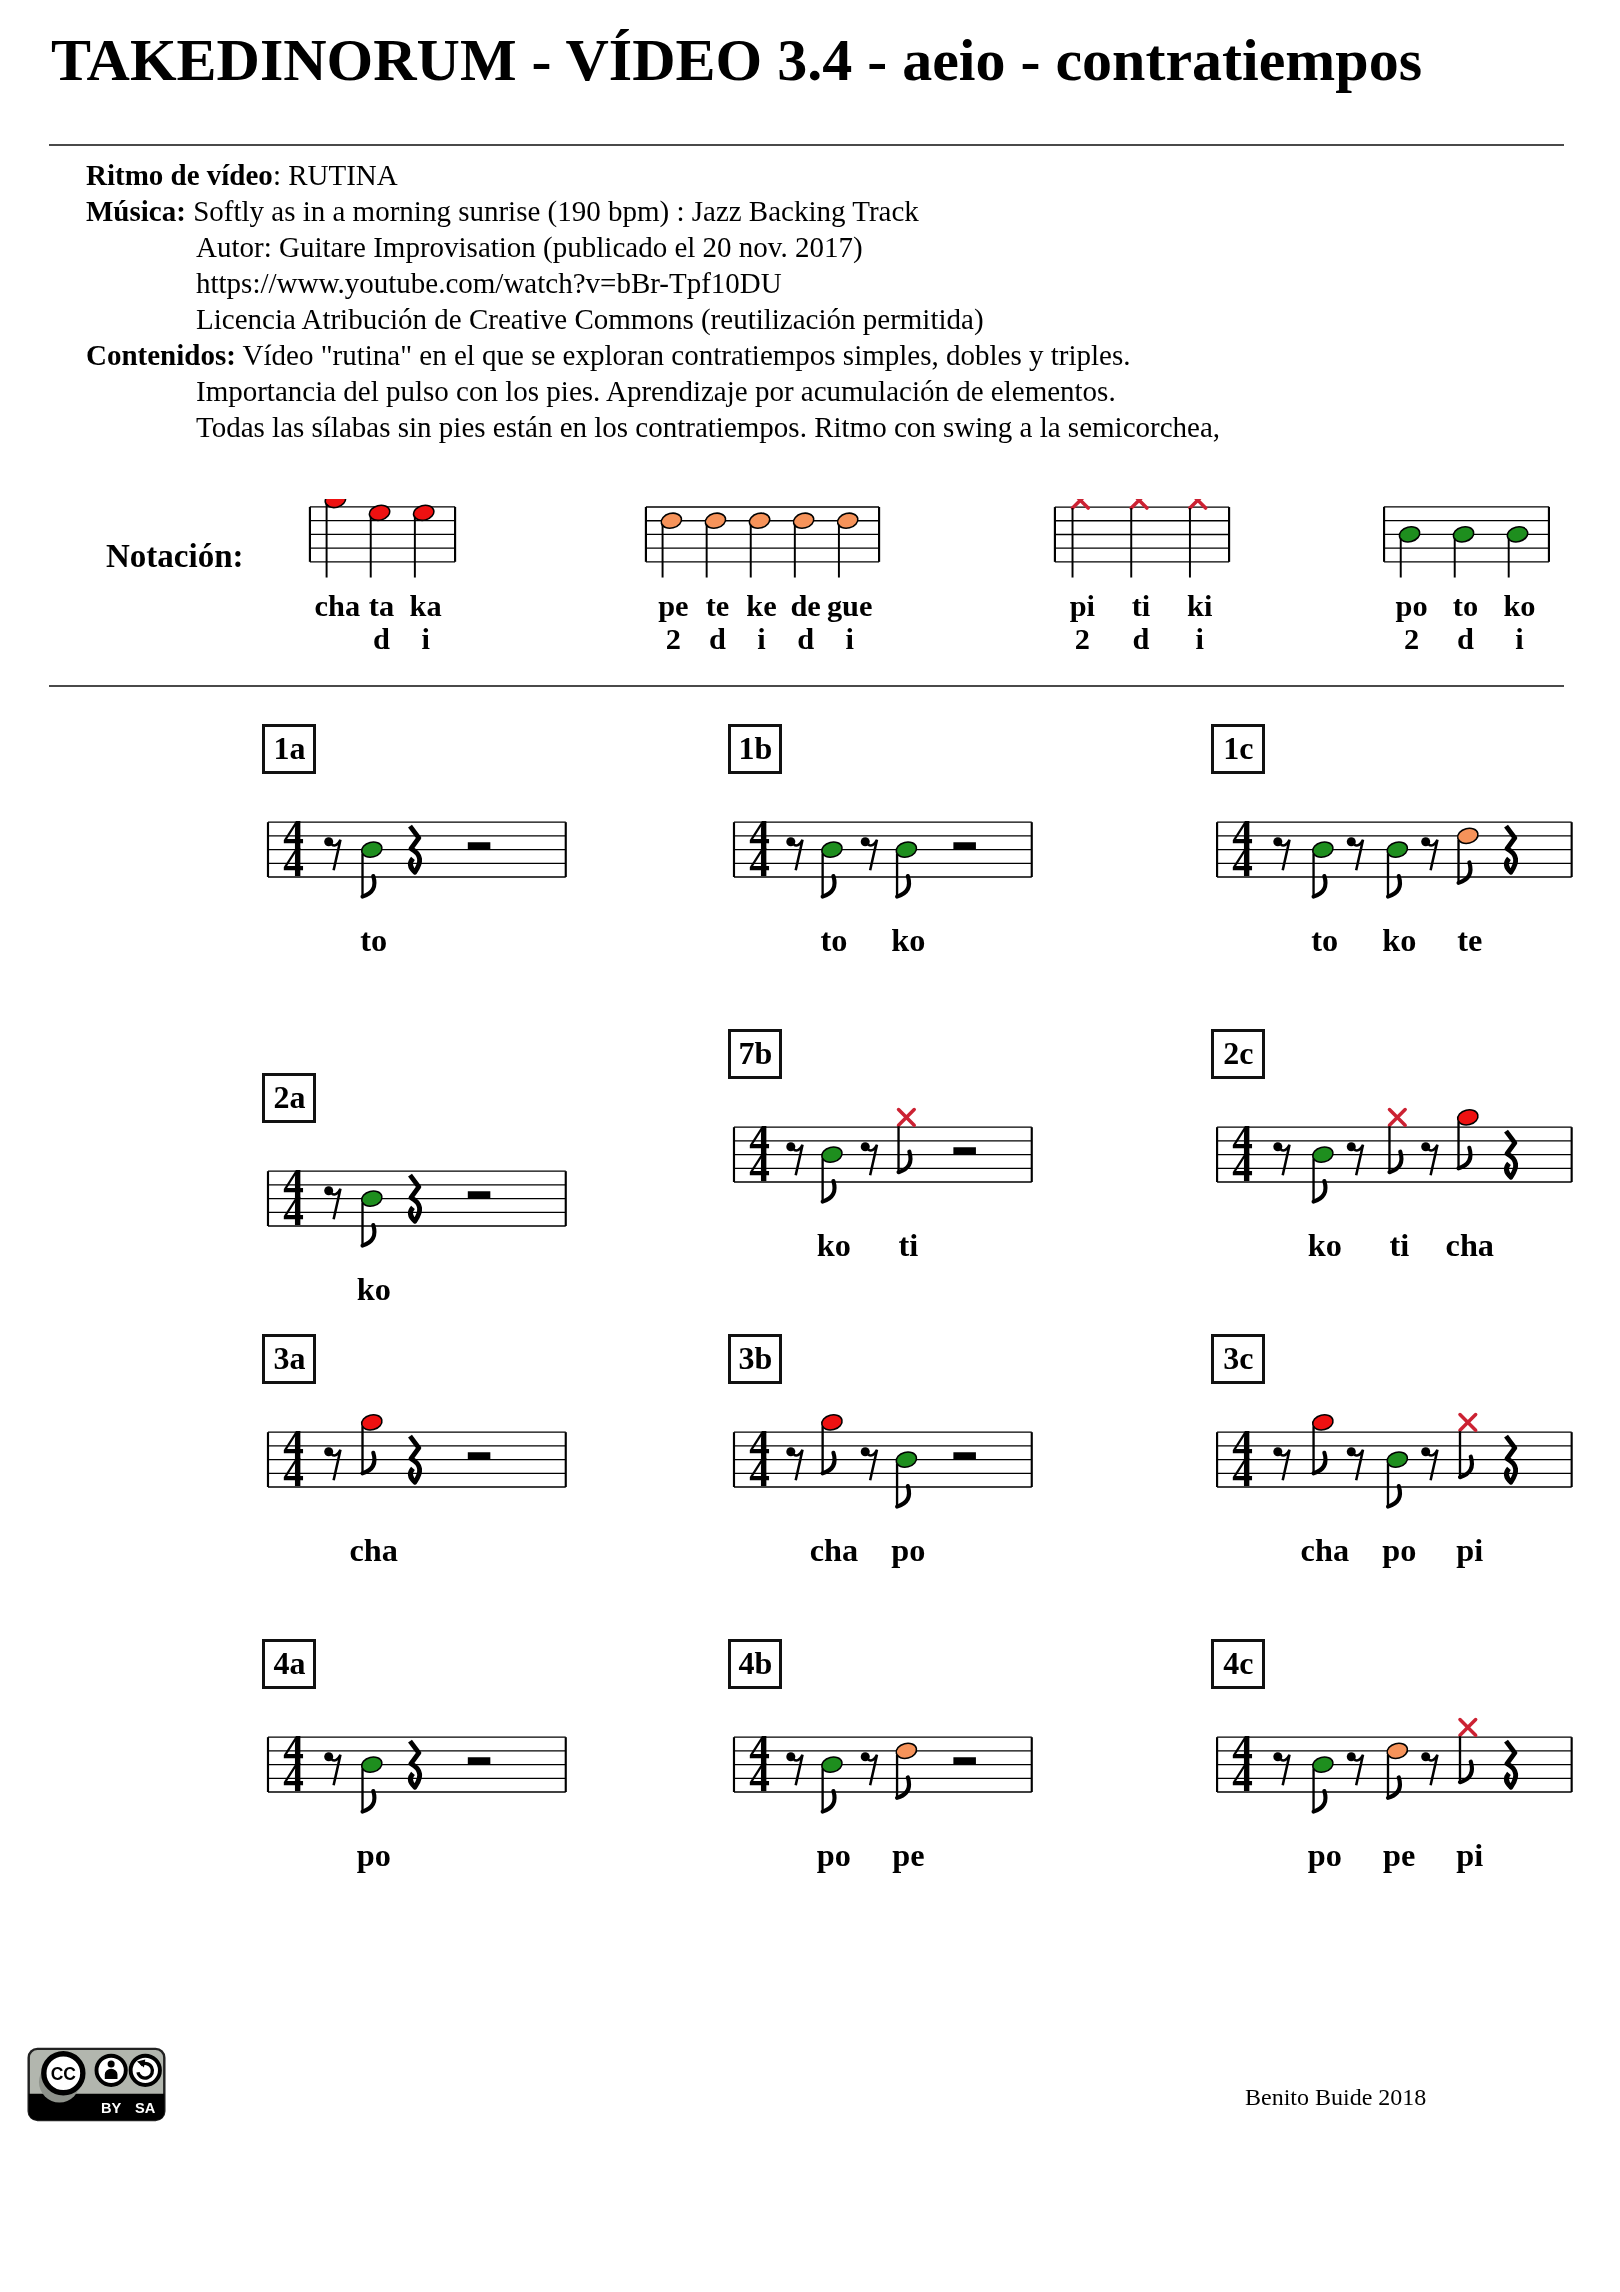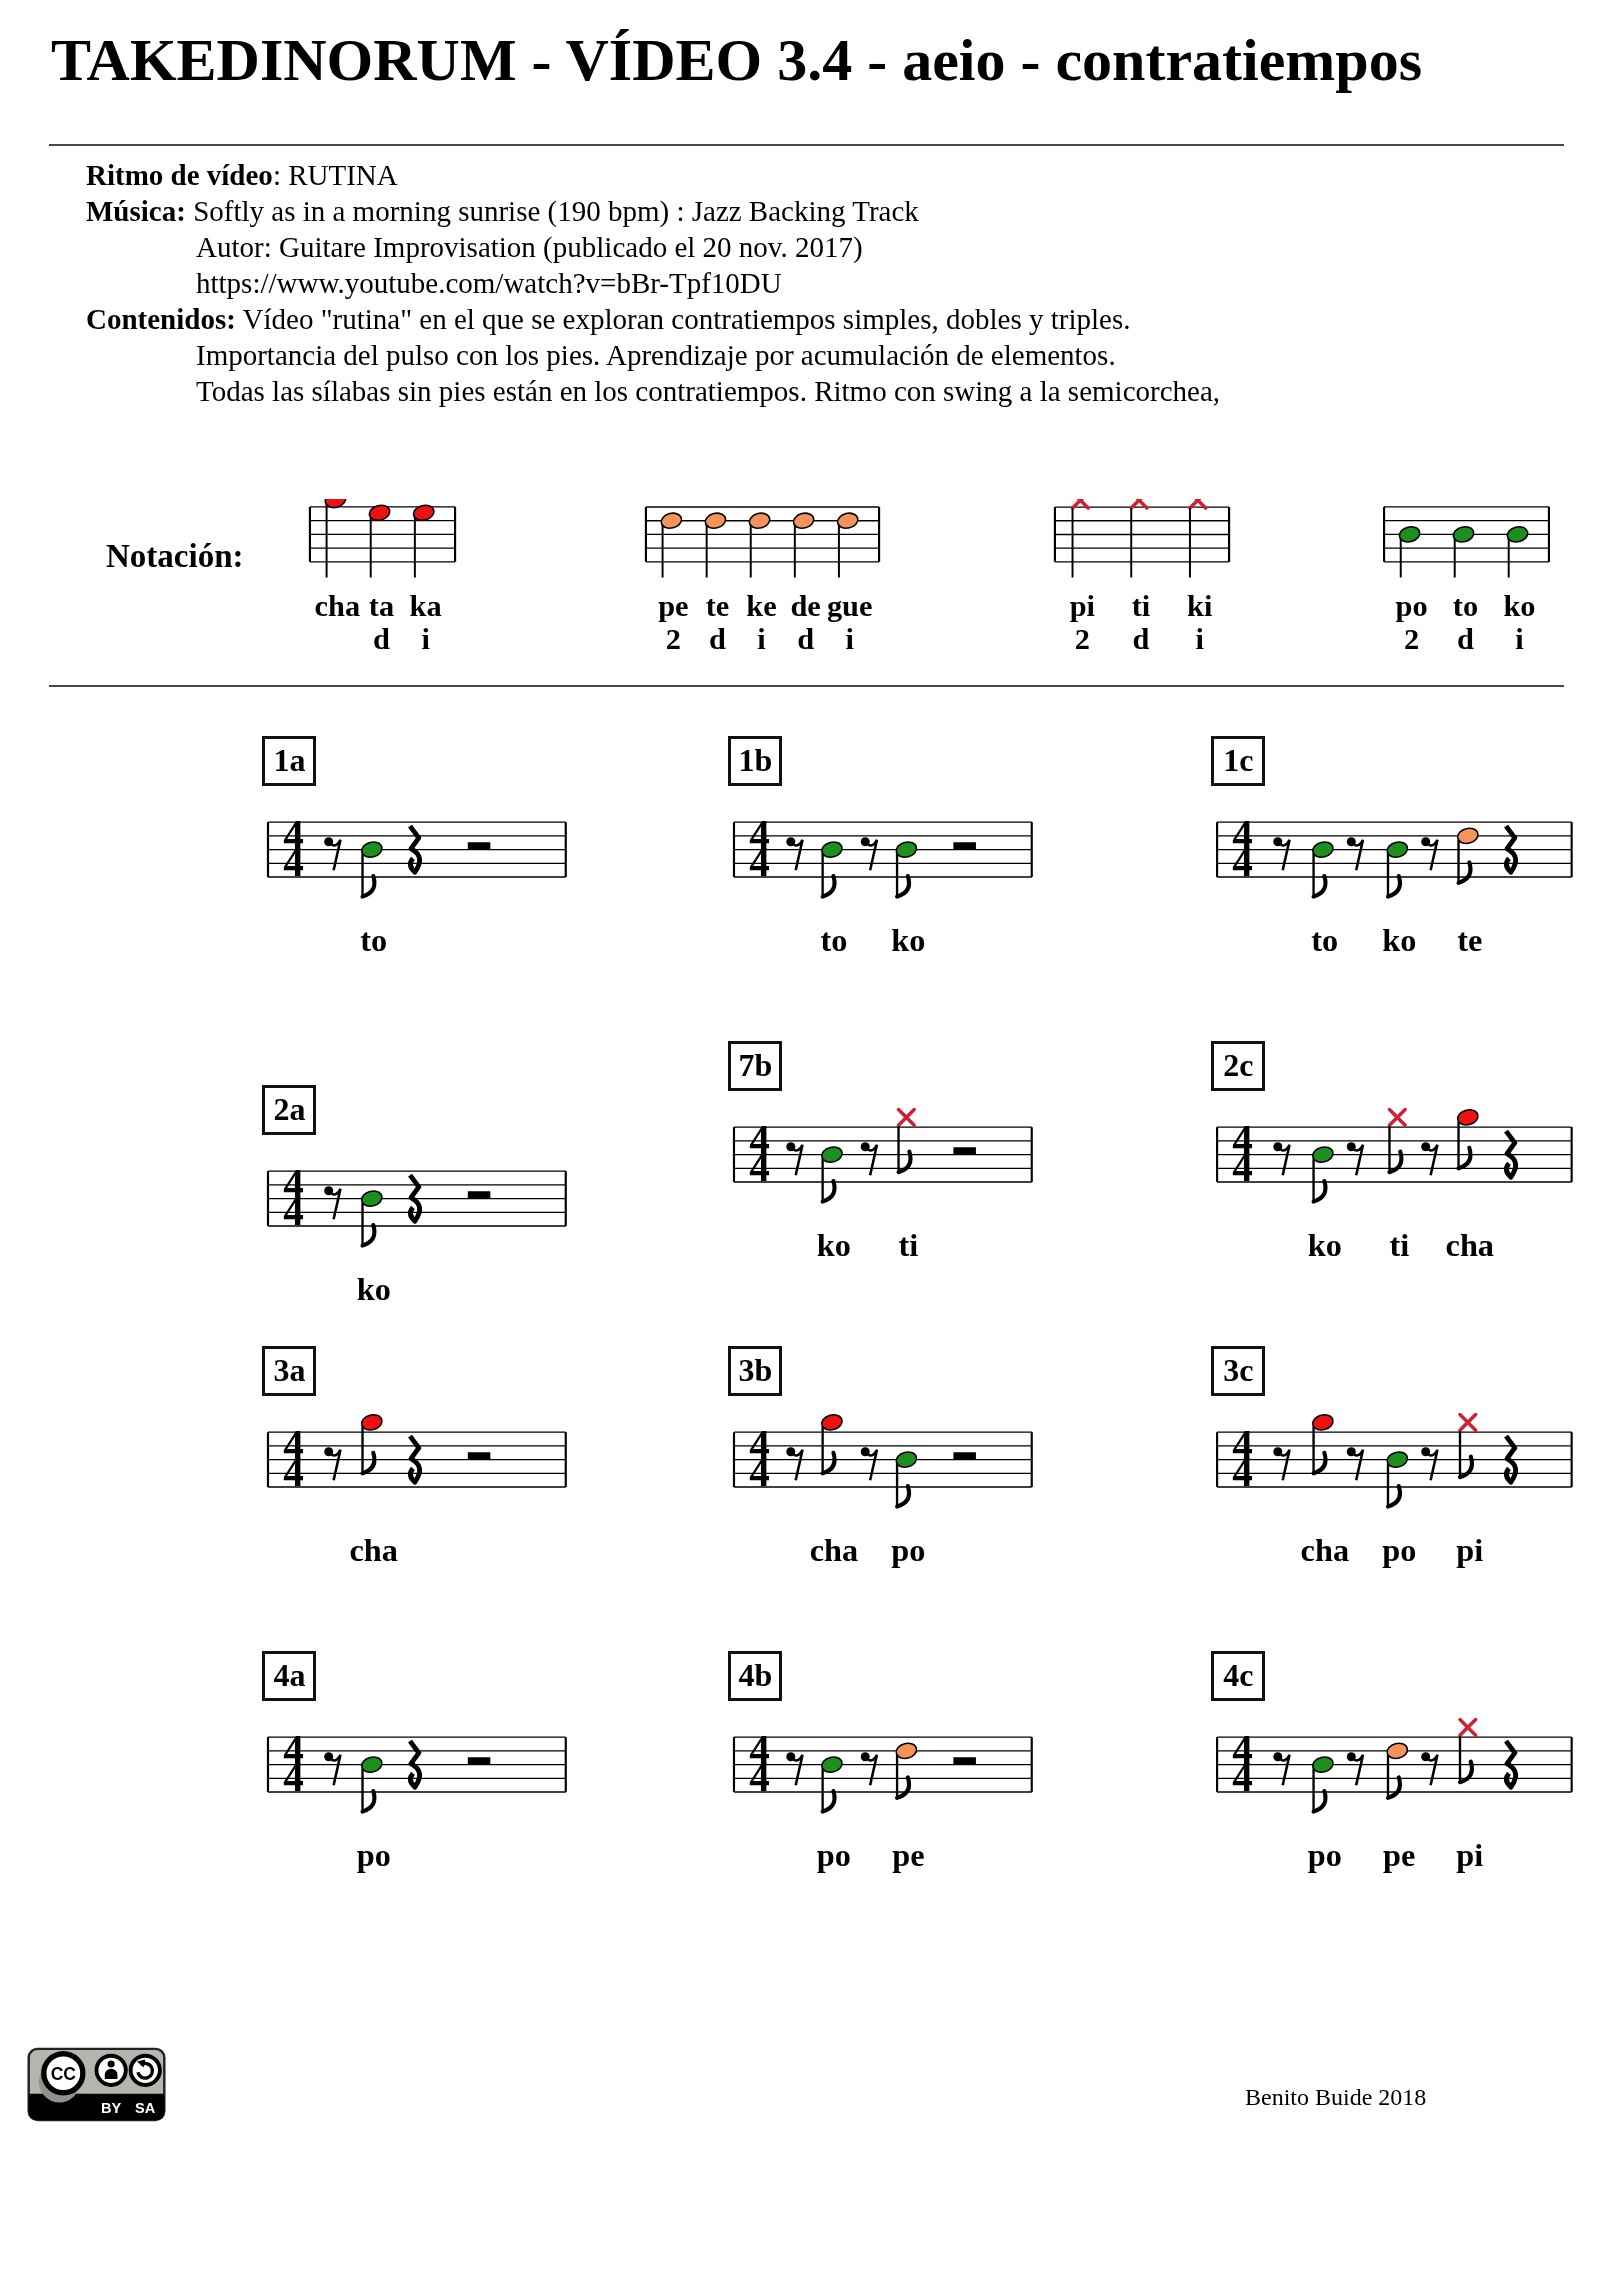--- a/index.html
+++ b/index.html
@@ -16,37 +16,38 @@
   .hr2{top:685px;}
   .meta{position:absolute;left:86px;top:157px;font-size:29px;line-height:36px;white-space:nowrap;}
   .meta .line{height:36px;}
   .meta .indent{padding-left:110px;}
   .notacion-label{position:absolute;left:106px;top:538px;font-size:33px;font-weight:700;}
   .notation-svg{position:absolute;top:499px;}
   .exercise{position:absolute;width:451px;height:274px;}
   .ex-label{
     position:absolute;left:27.4px;top:3.9px;width:48px;height:44px;
     border:3.4px solid #111;display:flex;align-items:center;justify-content:center;
-    font-size:32px;font-weight:700;background:#fff;margin-top:12px;
+    font-size:32px;font-weight:700;background:#fff;
   }
   .ex-svg{position:absolute;left:29px;top:63px;}
   .credit{position:absolute;left:1245px;top:2084px;width:333px;font-size:24px;}
   #cc-badge{position:absolute;left:26.5px;top:2043px;}
 </style>
 </head>
 <body>
 
 <h1 class="title">TAKEDINORUM - VÍDEO 3.4 - aeio - contratiempos</h1>
 <div class="hr hr1"></div>
 
 <div class="meta" id="meta">
     <div class="line"><b>Ritmo de vídeo</b>: RUTINA</div>
     <div class="line"><b>Música:</b> Softly as in a morning sunrise (190 bpm) : Jazz Backing Track</div>
     <div class="line indent">Autor: Guitare Improvisation (publicado el 20 nov. 2017)</div>
     <div class="line indent">https://www.youtube.com/watch?v=bBr-Tpf10DU</div>
+    <div class="line indent">Licencia Atribución de Creative Commons (reutilización permitida)</div>
     <div class="line"><b>Contenidos:</b> Vídeo "rutina" en el que se exploran contratiempos simples, dobles y triples.</div>
     <div class="line indent">Importancia del pulso con los pies. Aprendizaje por acumulación de elementos.</div>
     <div class="line indent">Todas las sílabas sin pies están en los contratiempos. Ritmo con swing a la semicorchea,</div>
   </div>
 
 <div class="notacion-label">Notación:</div>
 <div id="notation-row">
     <svg width="153" height="159" class="notation-svg" style="left: 306px;" viewBox="0 0 156 162">
       <line x1="4" y1="8" x2="152" y2="8" stroke="#000" stroke-width="1.4"></line>
       <line x1="4" y1="22" x2="152" y2="22" stroke="#000" stroke-width="1.4"></line>

